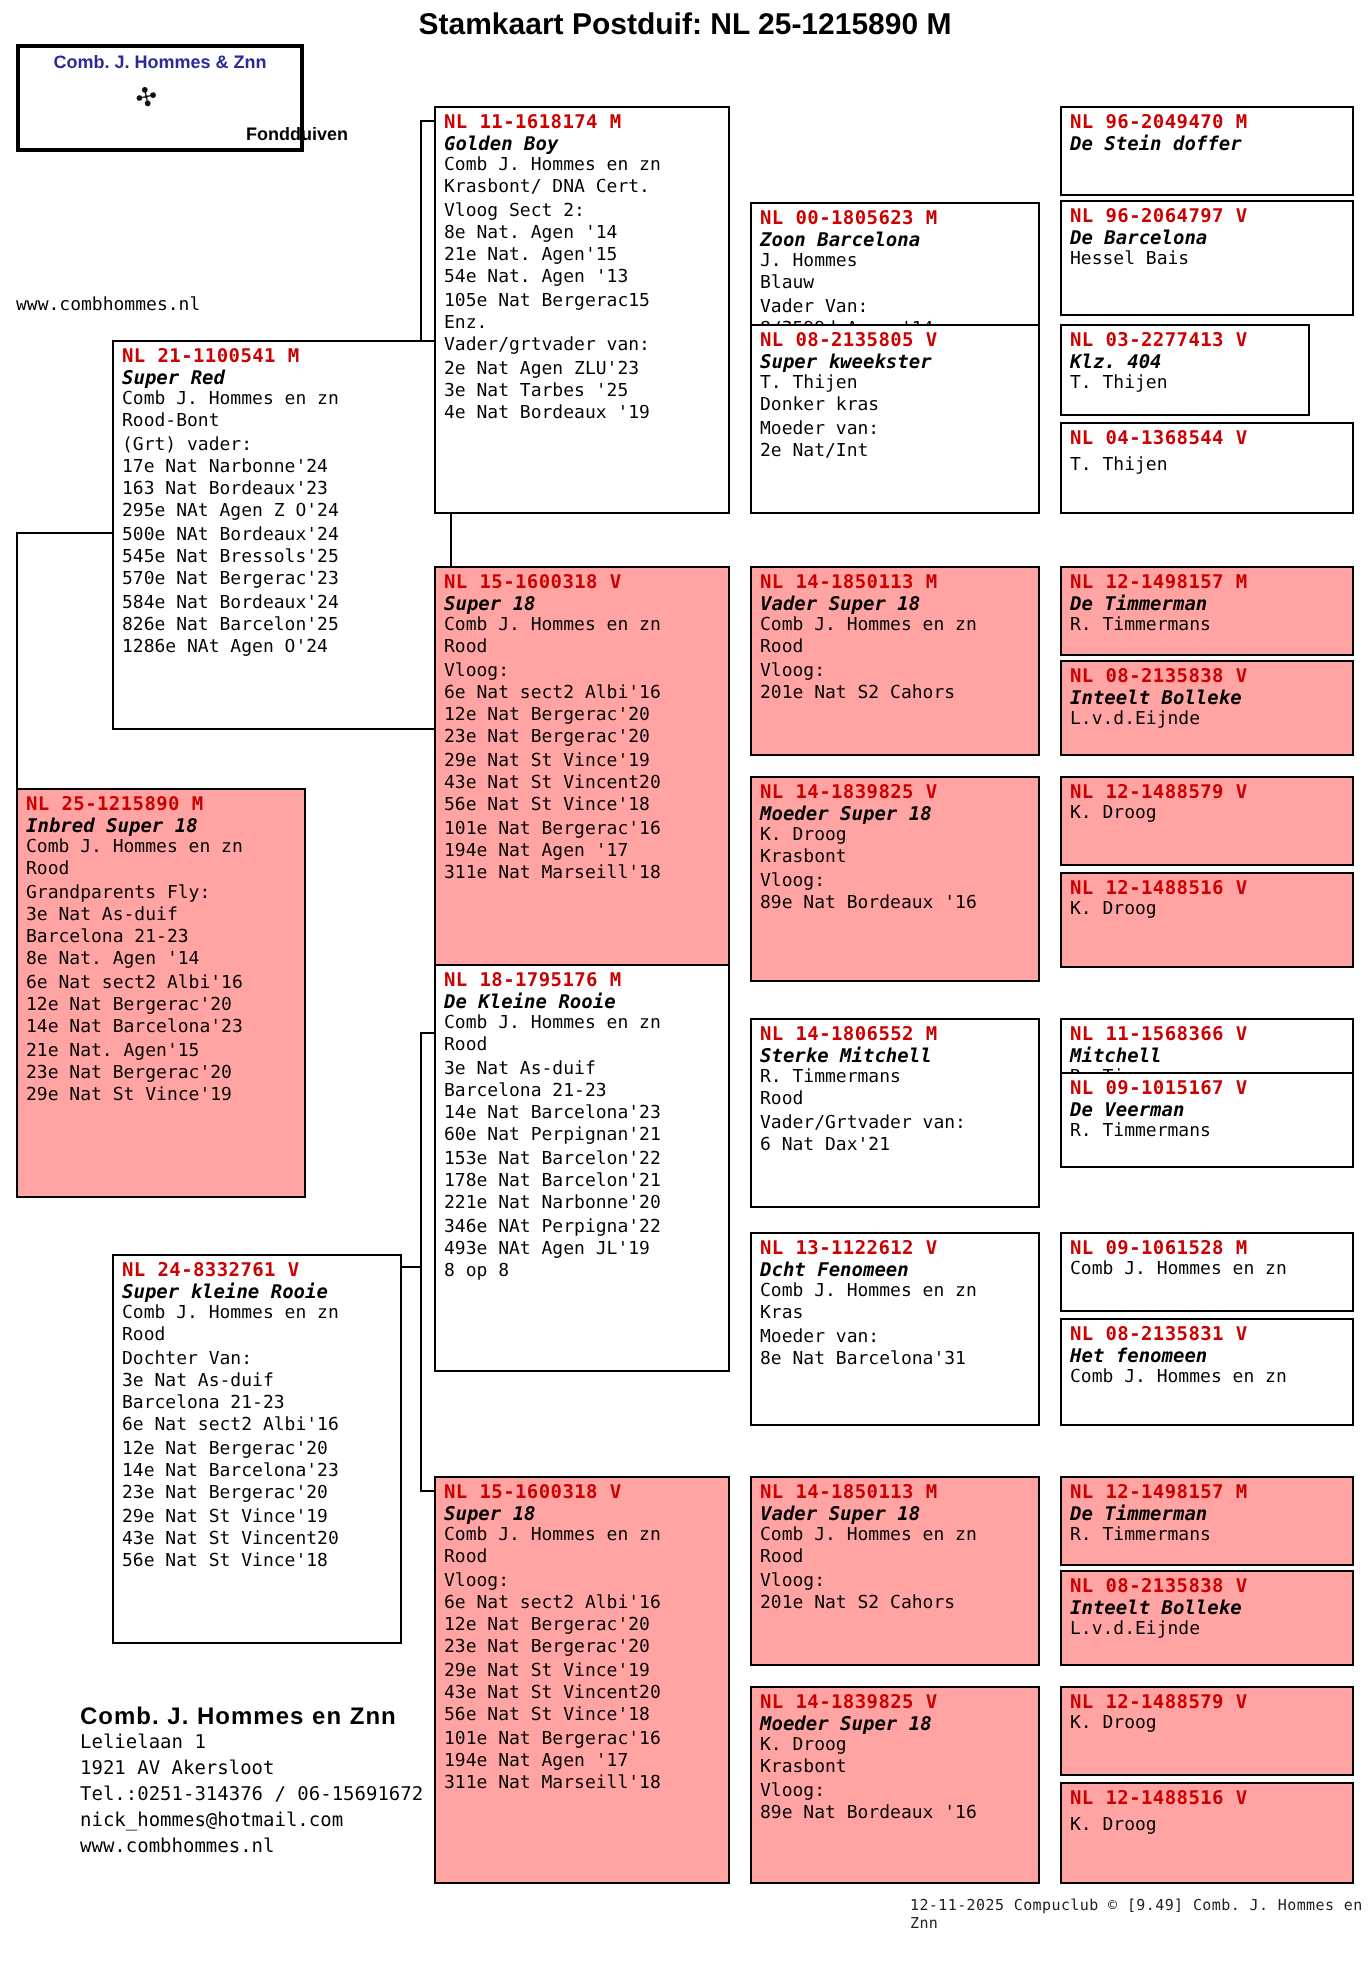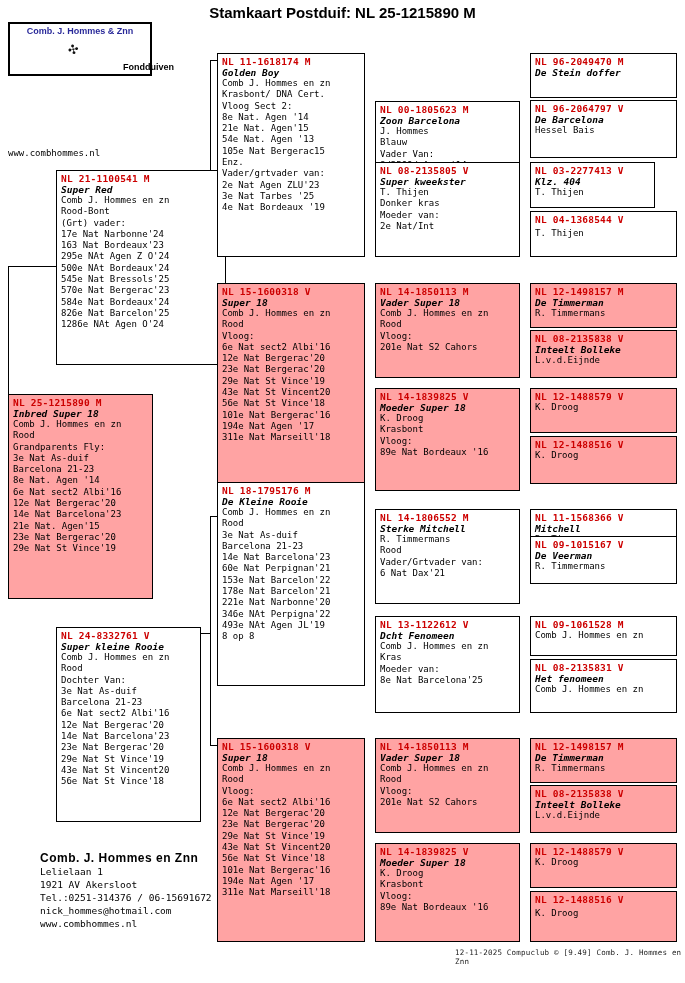--- a/index.html
+++ b/index.html
@@ -211,21 +211,21 @@
   <div class="ln">Vader/Grtvader van:</div>
   <div class="ln">6 Nat Dax'21</div>
 </div>
 
 <div class="card" style="left:375px;top:616px;width:145px;height:97px;">
   <div class="ring">NL  13-1122612 V</div>
   <div class="nm">Dcht Fenomeen</div>
   <div class="ln">Comb J. Hommes en zn</div>
   <div class="ln">Kras</div>
   <div class="ln">Moeder van:</div>
-  <div class="ln">8e Nat Barcelona'25</div>
+  <div class="ln">8e Nat Barcelona'31</div>
 </div>
 
 <div class="card pink" style="left:375px;top:738px;width:145px;height:95px;">
   <div class="ring">NL  14-1850113 M</div>
   <div class="nm">Vader Super 18</div>
   <div class="ln">Comb J. Hommes en zn</div>
   <div class="ln">Rood</div>
   <div class="ln">Vloog:</div>
   <div class="ln">201e Nat S2 Cahors</div>
 </div>

